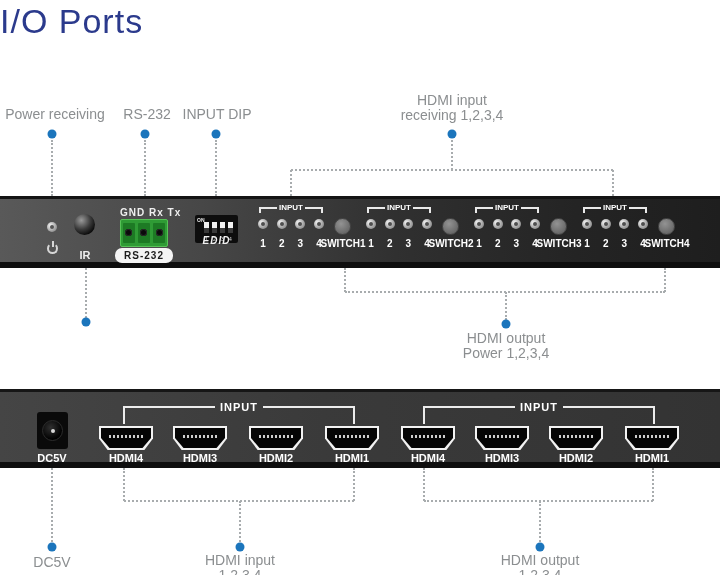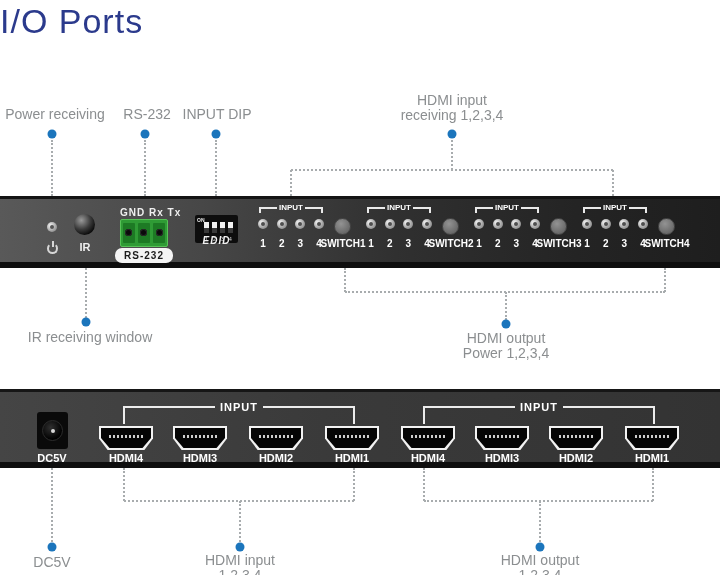--- a/index.html
+++ b/index.html
@@ -30,21 +30,21 @@
   .power-led{position:absolute;left:47px;top:23px;width:10px;height:10px;border-radius:50%;
     background:radial-gradient(circle at 35% 35%,#f4f4f4,#a9a9a9 55%,#787878);}
   .power-led::after{content:"";position:absolute;left:3px;top:3px;width:4px;height:4px;
     border-radius:50%;background:#555;}
   .power-icon{position:absolute;left:47px;top:42px;width:10px;height:12px;}
   .power-icon::before{content:"";position:absolute;left:0;top:2px;width:7px;height:7px;
     border:2px solid #d6d6d6;border-radius:50%;border-top-color:transparent;}
   .power-icon::after{content:"";position:absolute;left:4.6px;top:0;width:2px;height:6px;background:#d6d6d6;}
   .ir-window{position:absolute;left:74px;top:15px;width:21px;height:21px;border-radius:50%;
     background:radial-gradient(circle at 35% 30%,#9a9a9a,#3c3c3c 45%,#0c0c0c 75%);}
-  .ir-label{position:absolute;left:85px;top:42px;transform:translateX(-50%);
+  .ir-label{position:absolute;left:85px;top:50px;transform:translateX(-50%);
     color:#eee;font-size:11px;font-weight:bold;}
 
   .rs232-header{position:absolute;left:120px;top:8px;width:50px;color:#efefef;
     font-size:10px;font-weight:bold;letter-spacing:1px;white-space:nowrap;}
   .rs232-block{position:absolute;left:120px;top:20px;width:48px;height:28px;background:#2f9b35;
     border:1px solid #57c357;border-radius:2px;display:flex;justify-content:space-around;
     align-items:center;box-sizing:border-box;}
   .term-slot{width:12px;height:20px;background:#1d7a24;border-radius:1px;position:relative;}
   .term-slot::after{content:"";position:absolute;left:2.5px;top:6px;width:7px;height:7px;
     border-radius:50%;background:#0b0b0b;box-shadow:inset 0 0 0 1px #2a2a2a;}
@@ -249,21 +249,20 @@
       </div>
       <span class="fp-switch-btn"></span>
       <span class="fp-switch-label">SWITCH4</span>
     </div>
 
     <div class="panel-strip"></div>
   </div>
 
   <span class="vline" style="left:85px;top:268px;height:50px"></span>
   <span class="dot" style="left:86px;top:322px"></span>
-  <div class="callout-label center" style="left:90px;top:330px">IR receiving window</div>
 
   <span class="vline" style="left:344px;top:268px;height:24px"></span>
   <span class="vline" style="left:664px;top:268px;height:24px"></span>
   <span class="hline" style="left:345px;top:291px;width:320px"></span>
   <span class="vline" style="left:505px;top:292px;height:28px"></span>
   <span class="dot" style="left:506px;top:324px"></span>
   <div class="callout-label center" style="left:506px;top:331px">HDMI output</div>
   <div class="callout-label center" style="left:506px;top:346px">Power 1,2,3,4</div>
 
   <div class="panel rear-panel">

